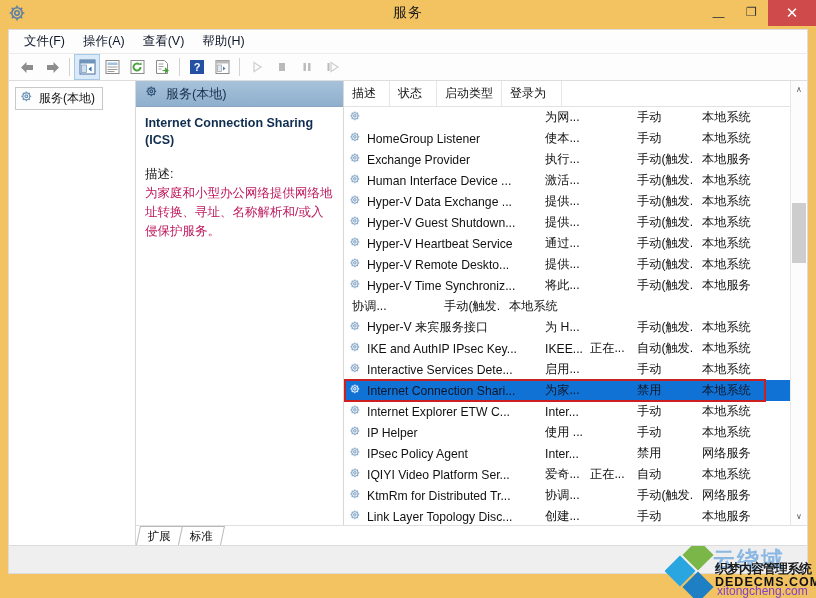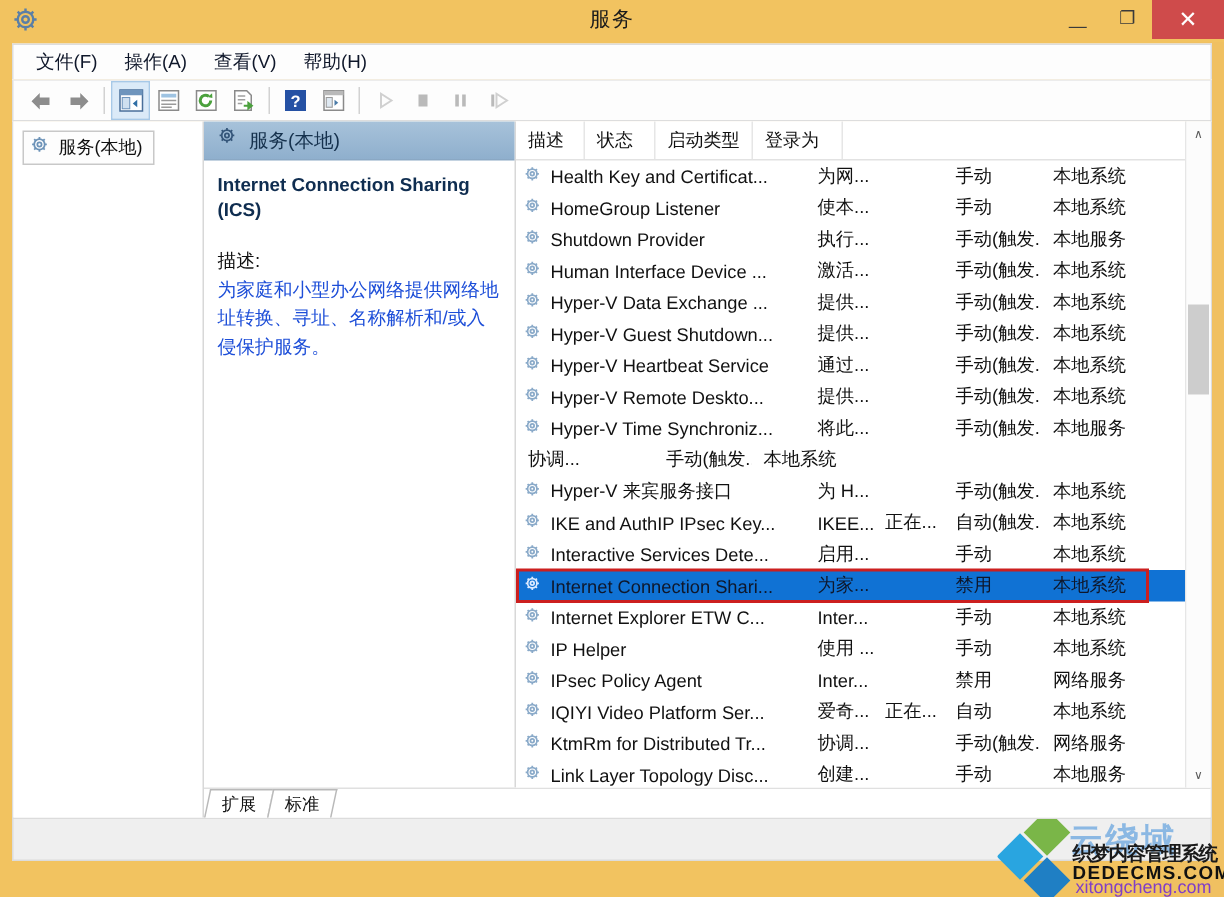--- a/index.html
+++ b/index.html
@@ -75,21 +75,21 @@
   .desc-head{
     height:26px;background:#9db9d4;
     background:linear-gradient(#a7c2da,#8fafcd);
     display:flex;align-items:center;gap:7px;padding-left:9px;box-sizing:border-box;
     border-bottom:1px solid #8aa8c4;
   }
   .desc-head .t{font-size:13px;color:#15314d;}
   .desc-body{padding:8px 10px 0 9px;}
   .svc-title{font-size:12.5px;font-weight:bold;color:#0f2d50;line-height:17px;}
   .desc-label{font-size:12.5px;color:#111;margin-top:16px;line-height:19px;}
-  .desc-text{font-size:12.5px;color:#1d4ed8;line-height:19px;}
+  .desc-text{font-size:12.5px;color:#be185d;line-height:19px;}
   
   .listpane{flex:1;display:flex;flex-direction:column;min-width:0;background:#fff;position:relative;}
   .lhead{
     height:26px;display:flex;align-items:stretch;background:#fff;
     border-bottom:1px solid #e2e2e2;box-sizing:border-box;
   }
   .hcell{
     position:relative;display:flex;align-items:center;font-size:12px;color:#111;
     padding-left:8px;box-sizing:border-box;cursor:default;
   }
@@ -329,21 +329,20 @@
           <div class="rows" id="list-rows">
               <div class="row">
                 <div class="c name" style="width: 193px; flex: 0 0 193px;">
                   <span><svg width="13" height="13" viewBox="0 0 20 20">
                       <g fill="none" stroke="#8aaac9" stroke-width="1.8">
                         <circle cx="9" cy="9" r="4.8"></circle>
                         <circle cx="9" cy="9" r="1.9"></circle>
                         <path d="M9 2.2v2M9 13.8v2M2.2 9h2M13.8 9h2M4.2 4.2l1.4 1.4M12.4 12.4l1.4 1.4M13.8 4.2l-1.4 1.4M5.6 12.4l-1.4 1.4"></path>
                       </g>
                     </svg></span>
-                  <span>Health Key and Certificat...</span>
                 </div>
                 <div class="c" style="width: 45px; flex: 0 0 45px;">为网...</div>
                 <div class="c" style="width: 47px; flex: 0 0 47px;"></div>
                 <div class="c" style="width: 65px; flex: 0 0 65px;">手动</div>
                 <div class="c" style="width: 60px; flex: 0 0 60px;">本地系统</div>
               </div>
               <div class="row">
                 <div class="c name" style="width: 193px; flex: 0 0 193px;">
                   <span><svg width="13" height="13" viewBox="0 0 20 20">
                       <g fill="none" stroke="#8aaac9" stroke-width="1.8">
@@ -361,21 +360,21 @@
               </div>
               <div class="row">
                 <div class="c name" style="width: 193px; flex: 0 0 193px;">
                   <span><svg width="13" height="13" viewBox="0 0 20 20">
                       <g fill="none" stroke="#8aaac9" stroke-width="1.8">
                         <circle cx="9" cy="9" r="4.8"></circle>
                         <circle cx="9" cy="9" r="1.9"></circle>
                         <path d="M9 2.2v2M9 13.8v2M2.2 9h2M13.8 9h2M4.2 4.2l1.4 1.4M12.4 12.4l1.4 1.4M13.8 4.2l-1.4 1.4M5.6 12.4l-1.4 1.4"></path>
                       </g>
                     </svg></span>
-                  <span>Shutdown Provider</span>
+                  <span>Exchange Provider</span>
                 </div>
                 <div class="c" style="width: 45px; flex: 0 0 45px;">执行...</div>
                 <div class="c" style="width: 47px; flex: 0 0 47px;"></div>
                 <div class="c" style="width: 65px; flex: 0 0 65px;">手动(触发...</div>
                 <div class="c" style="width: 60px; flex: 0 0 60px;">本地服务</div>
               </div>
               <div class="row">
                 <div class="c name" style="width: 193px; flex: 0 0 193px;">
                   <span><svg width="13" height="13" viewBox="0 0 20 20">
                       <g fill="none" stroke="#8aaac9" stroke-width="1.8">

